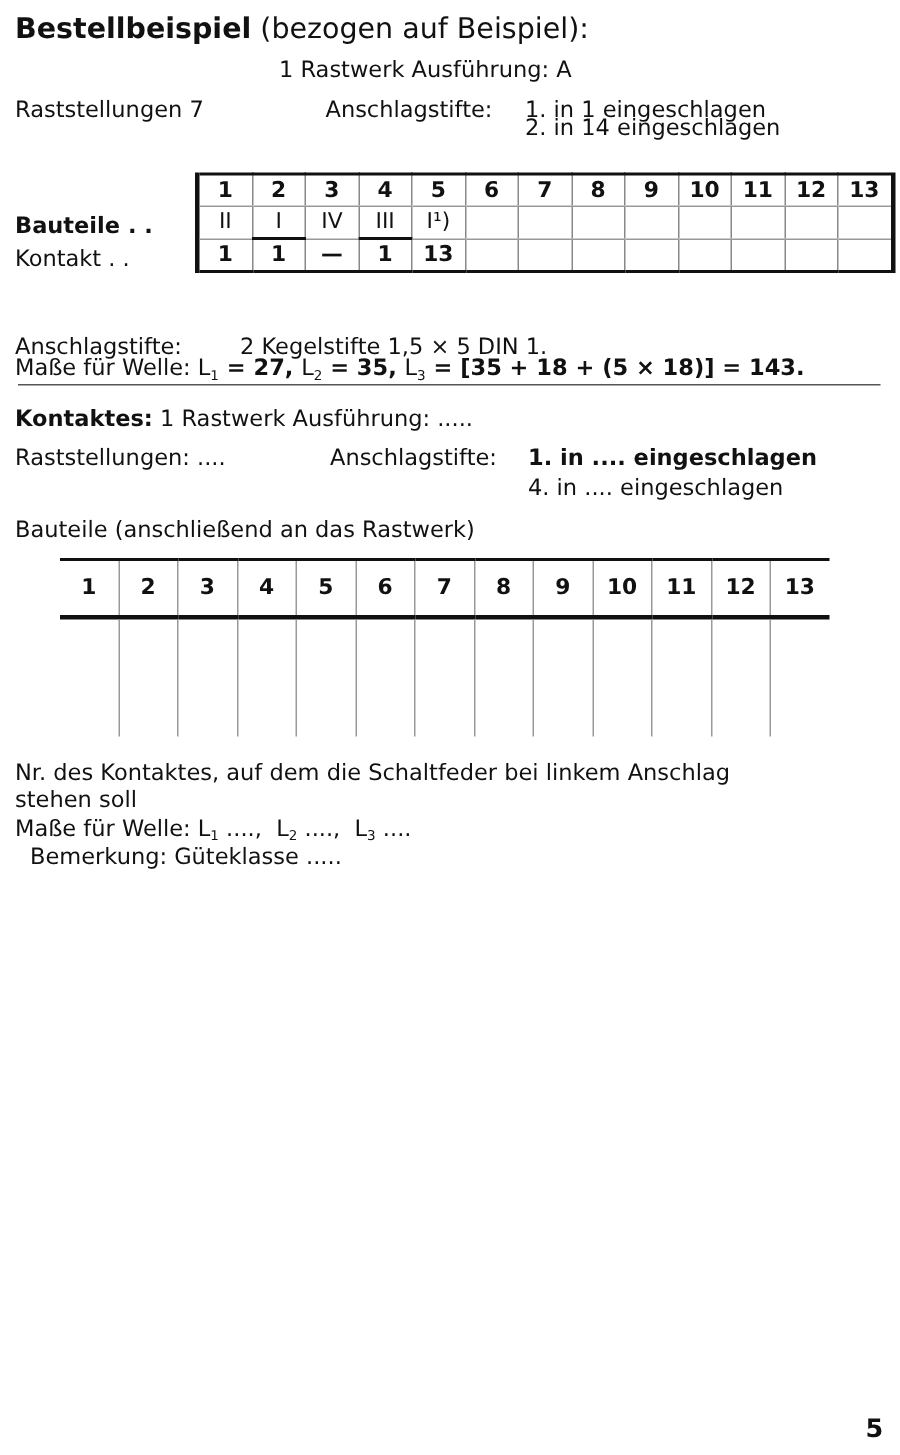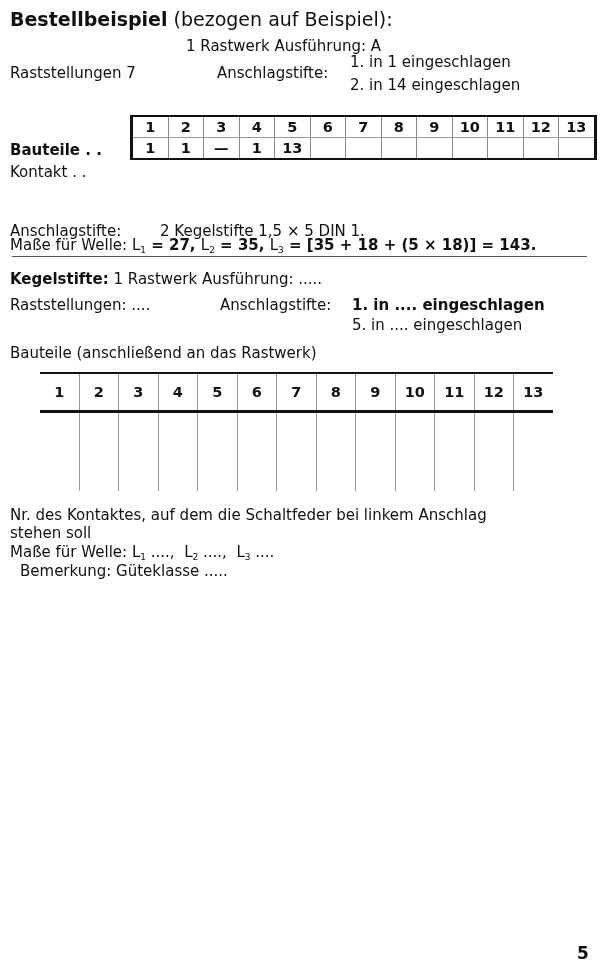--- a/index.html
+++ b/index.html
@@ -30,21 +30,21 @@
 </style>
 </head>
 <body>
 
 <div class="abs" style="left:10px;top:8px;font-size:19px;">
   <b>Bestellbeispiel</b><span> (bezogen auf Beispiel):</span>
 </div>
 <div class="abs" style="left:186px;top:37px;">1 Rastwerk Ausführung: A</div>
 <div class="abs" style="left:10px;top:64px;">Raststellungen 7</div>
 <div class="abs" style="left:217px;top:64px;">Anschlagstifte:</div>
-<div class="abs" style="left:350px;top:53px;">1. in 1  eingeschlagen</div>
+<div class="abs" style="left:350px;top:64px;">1. in 1  eingeschlagen</div>
 <div class="abs" style="left:350px;top:76px;">2. in 14 eingeschlagen</div>
 
 <div class="abs" style="left:10px;top:141px;font-weight:bold;">Bauteile . .</div>
 <div class="abs" style="left:10px;top:163px;">Kontakt . .</div>
 
 <table class="t1">
   <tbody>
       <tr class="hdr">
     <td class="first">1</td>
     <td>2</td>
@@ -52,20 +52,35 @@
     <td>4</td>
     <td>5</td>
     <td>6</td>
     <td>7</td>
     <td>8</td>
     <td>9</td>
     <td>10</td>
     <td>11</td>
     <td>12</td>
     <td class="last">13</td>
+  </tr>
+  <tr>
+    <td class="first nb">II</td>
+    <td class="nb thick">I</td>
+    <td class="nb">IV</td>
+    <td class="nb thick">III</td>
+    <td class="nb">I¹)</td>
+    <td></td>
+    <td></td>
+    <td></td>
+    <td></td>
+    <td></td>
+    <td></td>
+    <td></td>
+    <td class="last"></td>
   </tr>
   <tr class="bottom">
     <td class="first">1</td>
     <td>1</td>
     <td>—</td>
     <td>1</td>
     <td>13</td>
     <td></td>
     <td></td>
     <td></td>
@@ -80,26 +95,26 @@
 
 <div class="abs" style="left:10px;top:204px;margin-top:32px;">
   <span>Maße für Welle: </span><span>L</span><sub>1</sub><b> = 27, </b><span>L</span><sub>2</sub><b> = 35, </b><span>L</span><sub>3</sub><b> = [35 + 18 + (5 × 18)] = 143.</b>
 </div>
 <div class="abs" style="left:10px;top:222px;">Anschlagstifte:</div>
 <div class="abs" style="left:160px;top:222px;">2 Kegelstifte 1,5 × 5 DIN 1.</div>
 
 <div class="abs" style="left:12px;top:256px;width:575px;height:1px;background:#555;"></div>
 
 <div class="abs" style="left:10px;top:270px;">
-  <b>Kegelstifte:</b><span> 1 Rastwerk Ausführung: .....</span>
+  <b>Kontaktes:</b><span> 1 Rastwerk Ausführung: .....</span>
 </div>
 <div class="abs" style="left:10px;top:296px;">Raststellungen: ....</div>
 <div class="abs" style="left:220px;top:296px;">Anschlagstifte:</div>
 <div class="abs" style="left:352px;top:296px;font-weight:bold;">1. in .... eingeschlagen</div>
-<div class="abs" style="left:352px;top:316px;">5. in .... eingeschlagen</div>
+<div class="abs" style="left:352px;top:316px;">4. in .... eingeschlagen</div>
 <div class="abs" style="left:10px;top:344px;">Bauteile (anschließend an das Rastwerk)</div>
 
 <table class="t2">
   <tbody>
       <tr class="hdr">
     <td class="first">1</td>
     <td>2</td>
     <td>3</td>
     <td>4</td>
     <td>5</td>

